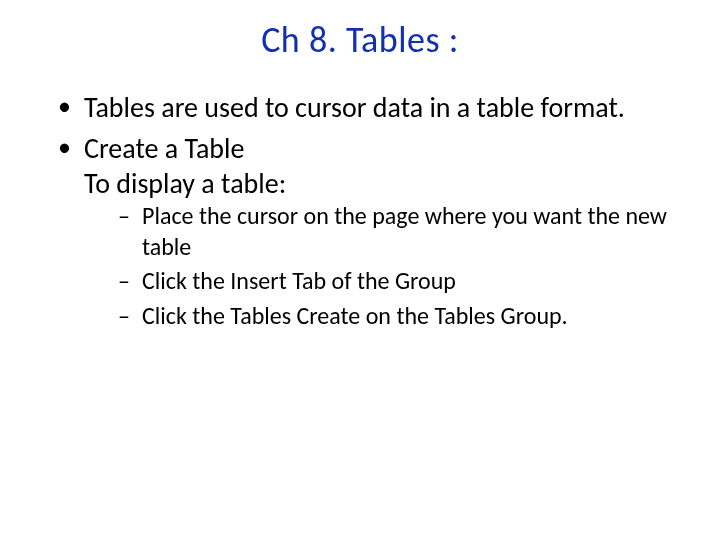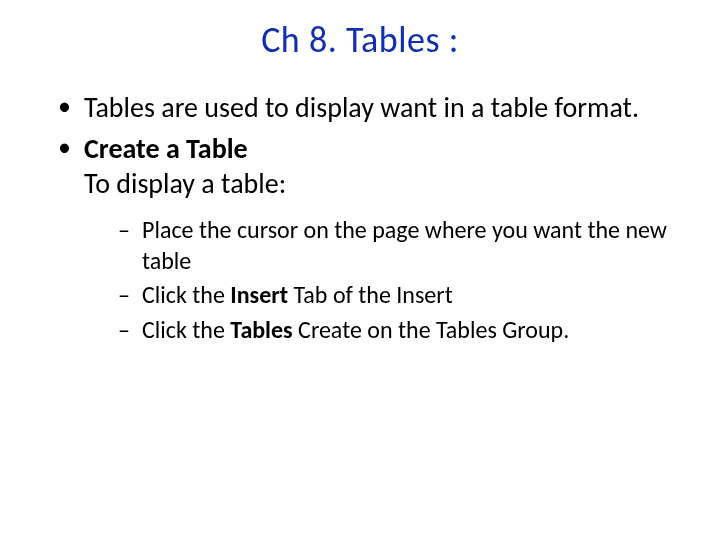--- a/index.html
+++ b/index.html
@@ -33,46 +33,45 @@
     ul.level1 > li::before {
       content: "•";
       position: absolute;
       left: 0;
       top: 0;
       font-size: 26px;
     }
     ul.level2 {
       list-style: none;
       padding-left: 34px;
-      margin-top: 14px;
     }
     ul.level2 > li {
       position: relative;
       font-size: 24px;
       line-height: 1.28;
       padding-left: 24px;
       margin-bottom: 4px;
     }
     ul.level2 > li::before {
       content: "–";
       position: absolute;
       left: 0;
       top: 0;
     }
-    .b { font-weight: bold; }
+    .b { font-weight: normal; }
   </style>
 </head>
 <body>
 
 <h1 class="title">Ch 8. Tables :</h1>
 
 <ul class="level1">
-  <li>Tables are used to display want in a table format.</li>
+  <li>Tables are used to cursor data in a table format.</li>
   <li>
     <span class="b">Create a Table</span><br>
     <span>To display a table:</span>
     <ul class="level2">
       <li>Place the cursor on the page where you want the new table</li>
-      <li><span>Click the </span><span class="b">Insert</span><span> Tab of the Insert</span></li>
+      <li><span>Click the </span><span class="b">Insert</span><span> Tab of the Group</span></li>
       <li><span>Click the </span><span class="b">Tables</span><span> Create on the Tables Group.</span></li>
     </ul>
   </li>
 </ul>
 
 </body></html>

